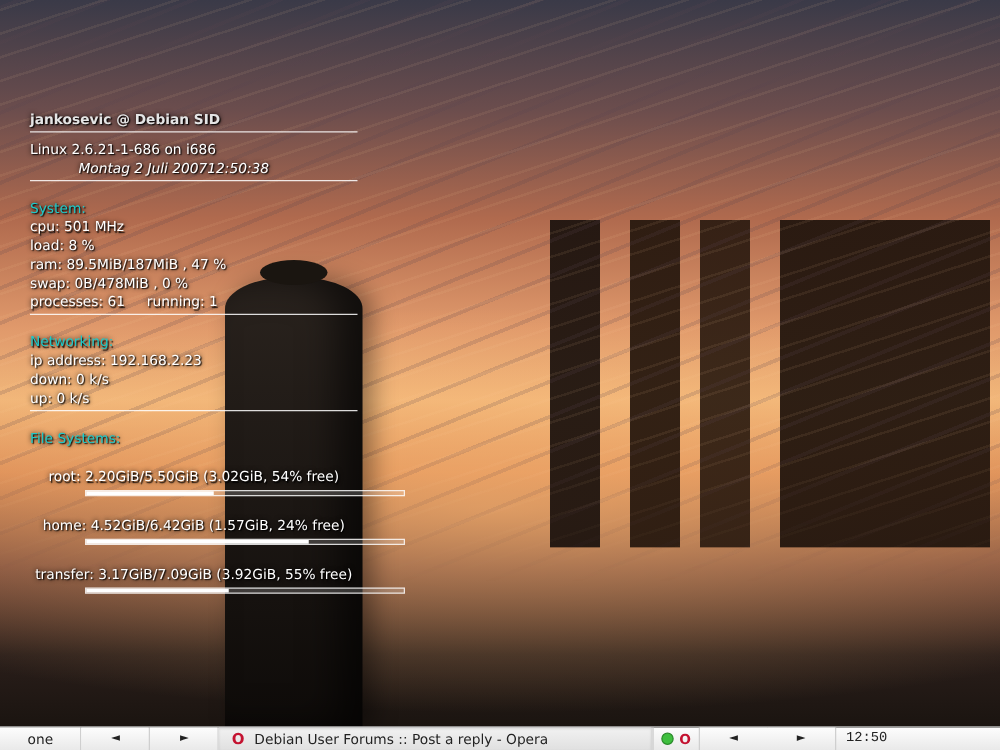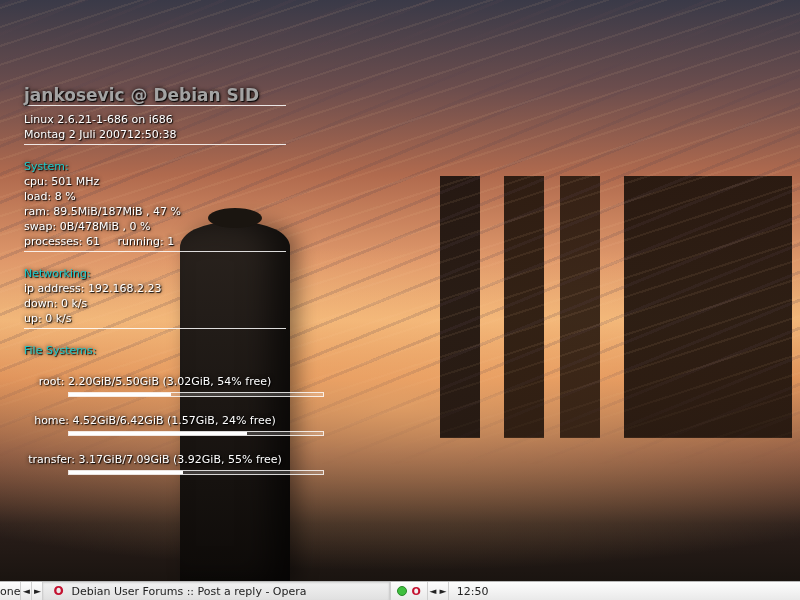--- a/index.html
+++ b/index.html
@@ -83,37 +83,37 @@
     position: absolute;
     top: 88px;
     left: 24px;
     width: 262px;
     color: #fff;
     font-size: 11px;
     line-height: 15px;
     text-shadow: 0 0 4px rgba(0,0,0,.9), 1px 1px 1px rgba(0,0,0,.9);
   }
   .conky .title {
-    color: #a3a3a3;
+    color: #e5e5e5;
     font-weight: bold;
-    font-size: 17px;
+    font-size: 11px;
     margin-bottom: 2px;
   }
   .conky .heading {
     color: #1ec9c9;
     font-weight: normal;
     margin-top: 14px;
   }
   .conky hr {
     border: none;
     border-top: 1px solid rgba(255,255,255,.85);
     margin: 2px 0 6px 0;
   }
   .conky .row { white-space: nowrap; }
-  .conky .date-row { display:flex; justify-content:flex-start; width: 230px;}
+  .conky .date-row { display:flex; justify-content:center; width: 230px; font-style: italic;}
   .bar {
     position: relative;
     height: 5px;
     background: rgba(255,255,255,.18);
     border: 1px solid rgba(255,255,255,.8);
     width: 256px;
     margin: 3px 0 4px 44px;
     box-sizing: border-box;
   }
   .bar > span {
@@ -133,21 +133,21 @@
     display: flex;
     align-items: stretch;
     font-size: 11px;
     color: #222;
     user-select: none;
   }
   .tb-btn {
     display: flex;
     align-items: center;
     justify-content: center;
-    padding: 0 0;
+    padding: 0 22px;
     border-right: 1px solid #cfcfcf;
     background: linear-gradient(to bottom,#fdfdfd,#e9e9e9);
     cursor: pointer;
     min-width: 10px;
   }
   .tb-btn.flat { border-right:none; }
   .tb-task {
     display:flex;
     align-items:center;
     gap:6px;
@@ -163,21 +163,21 @@
   .arrow { font-size:9px; line-height:1; }
   .opera-red { color:#c41230; font-weight:bold; font-size:12px;}
   .term-icon { width:12px;height:10px;background:#222;border:1px solid #555;border-radius:1px; position:relative;}
   .term-icon::after{content:">";color:#9f9;font-size:7px;position:absolute;left:1px;top:-1px;}
   .tray {
     display:flex; align-items:center; gap:4px; padding:0 6px;
     border-left:1px solid #cfcfcf; border-right:1px solid #cfcfcf;
   }
   .dot-green{width:8px;height:8px;border-radius:50%;background:#3fbf3f;border:1px solid #2a8a2a;}
   .opera-mini{color:#c41230;font-weight:bold;}
-  .clock{padding:0 8px;display:flex;align-items:center;}
+  .clock{padding:0 8px;display:flex;align-items:center;font-family:Liberation Mono, monospace;}
 </style>
 </head>
 <body>
 
 <div class="wallpaper"></div>
 <div class="tower"></div>
 
 <div class="conky">
   <div class="title">jankosevic @ Debian SID</div>
   <hr>

